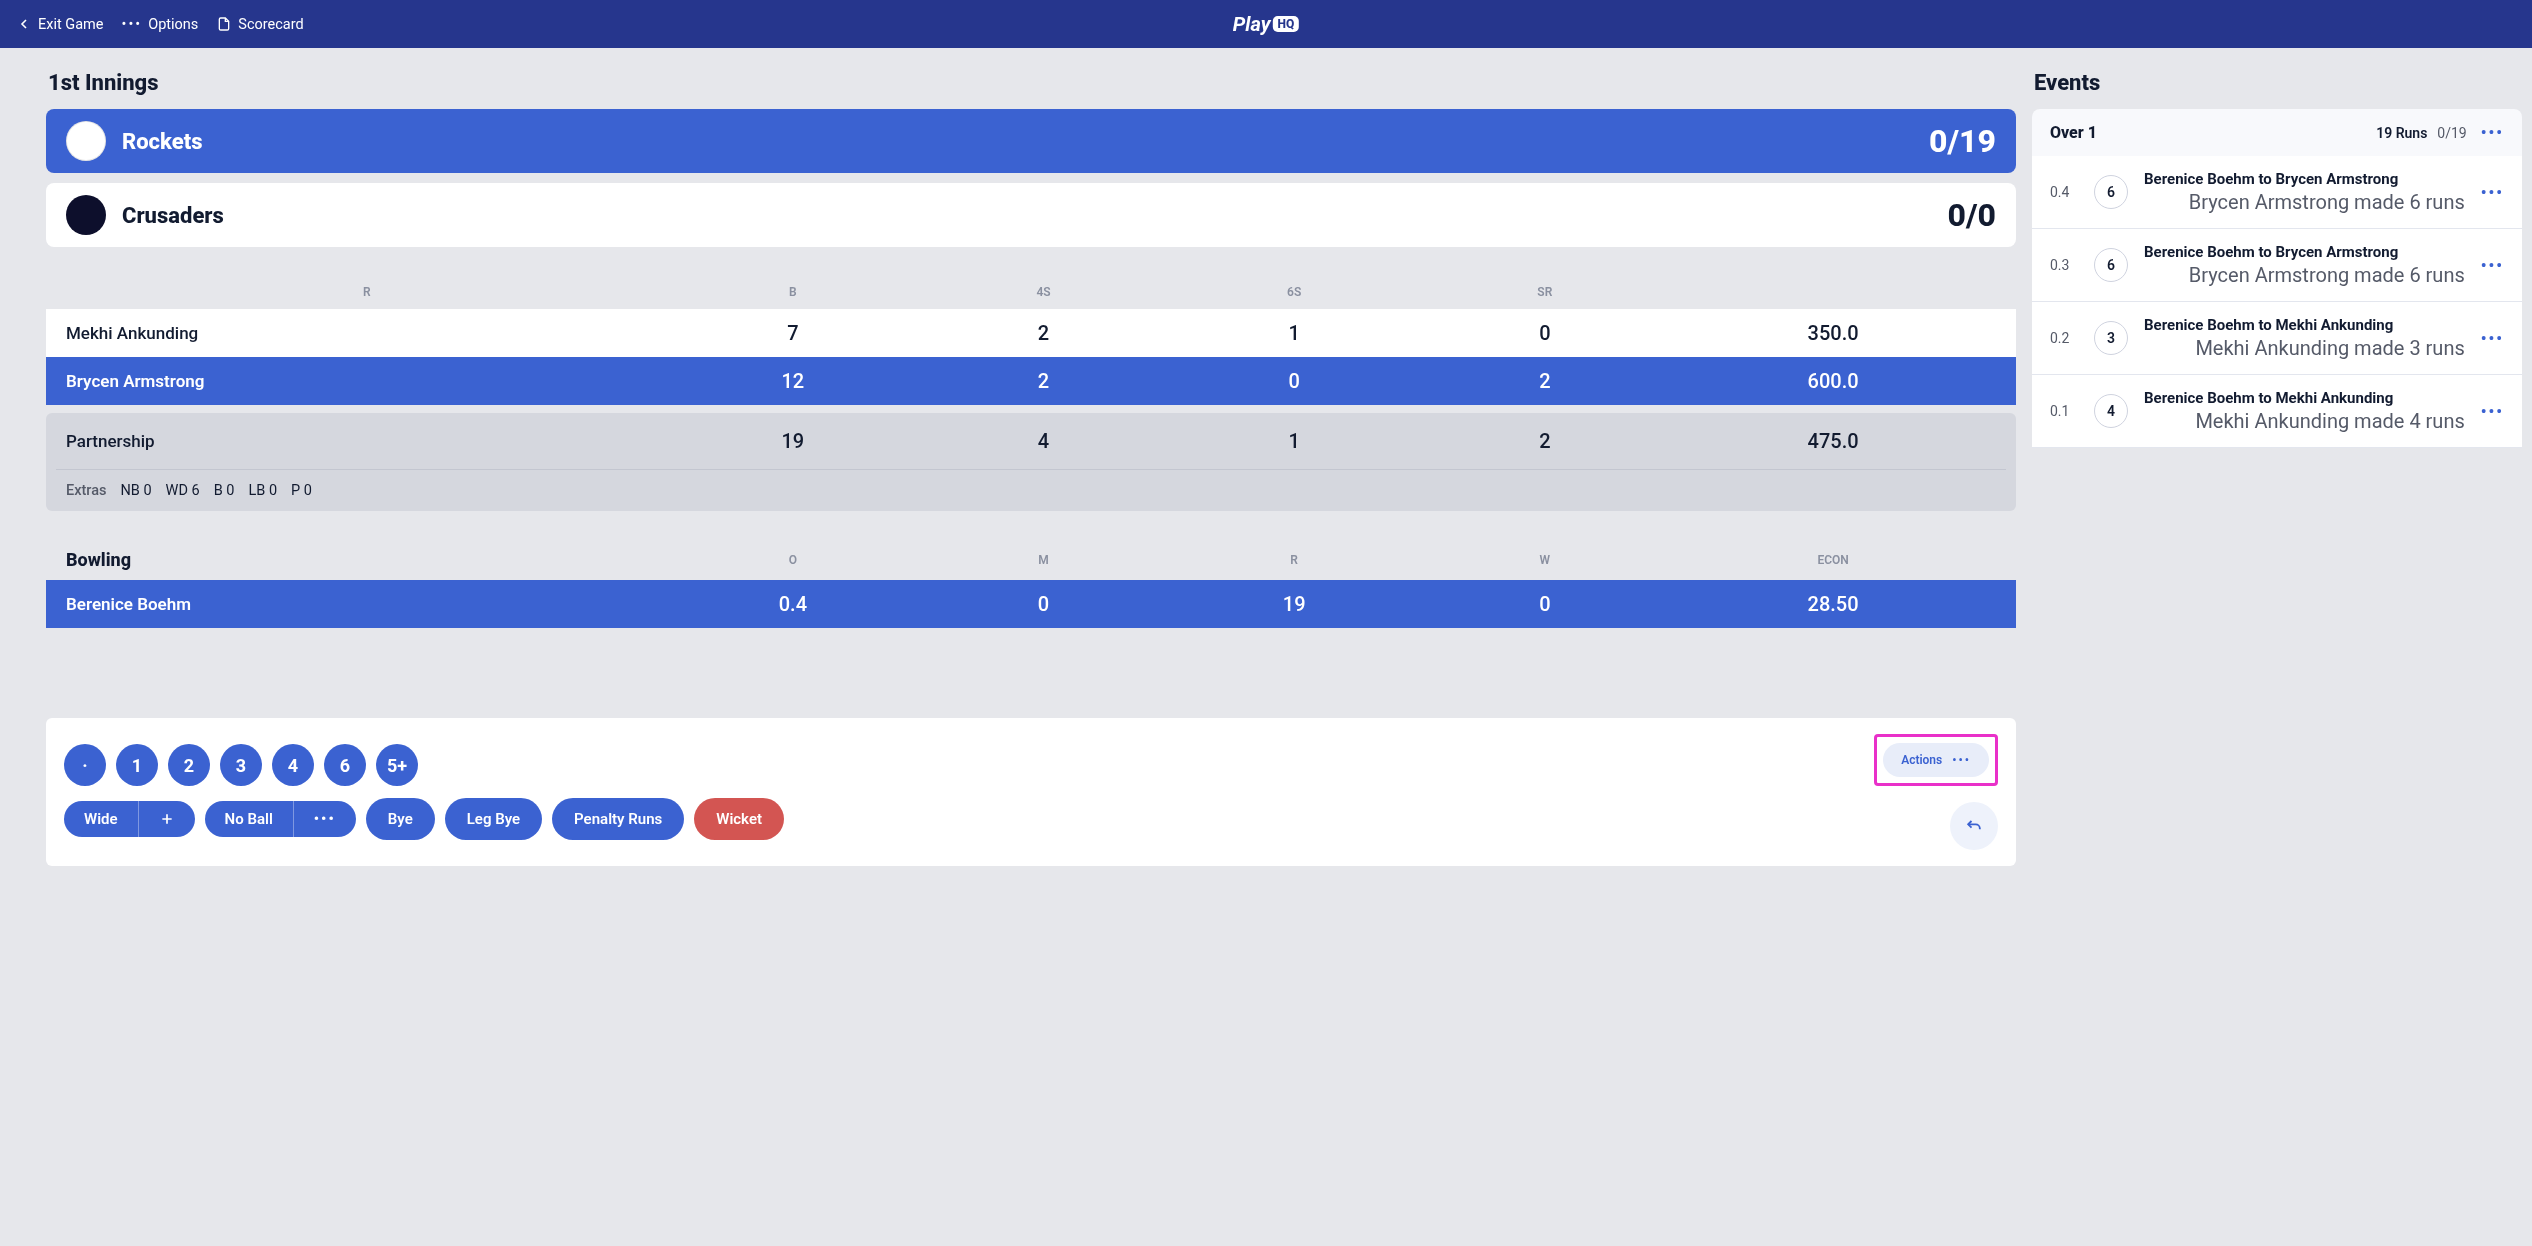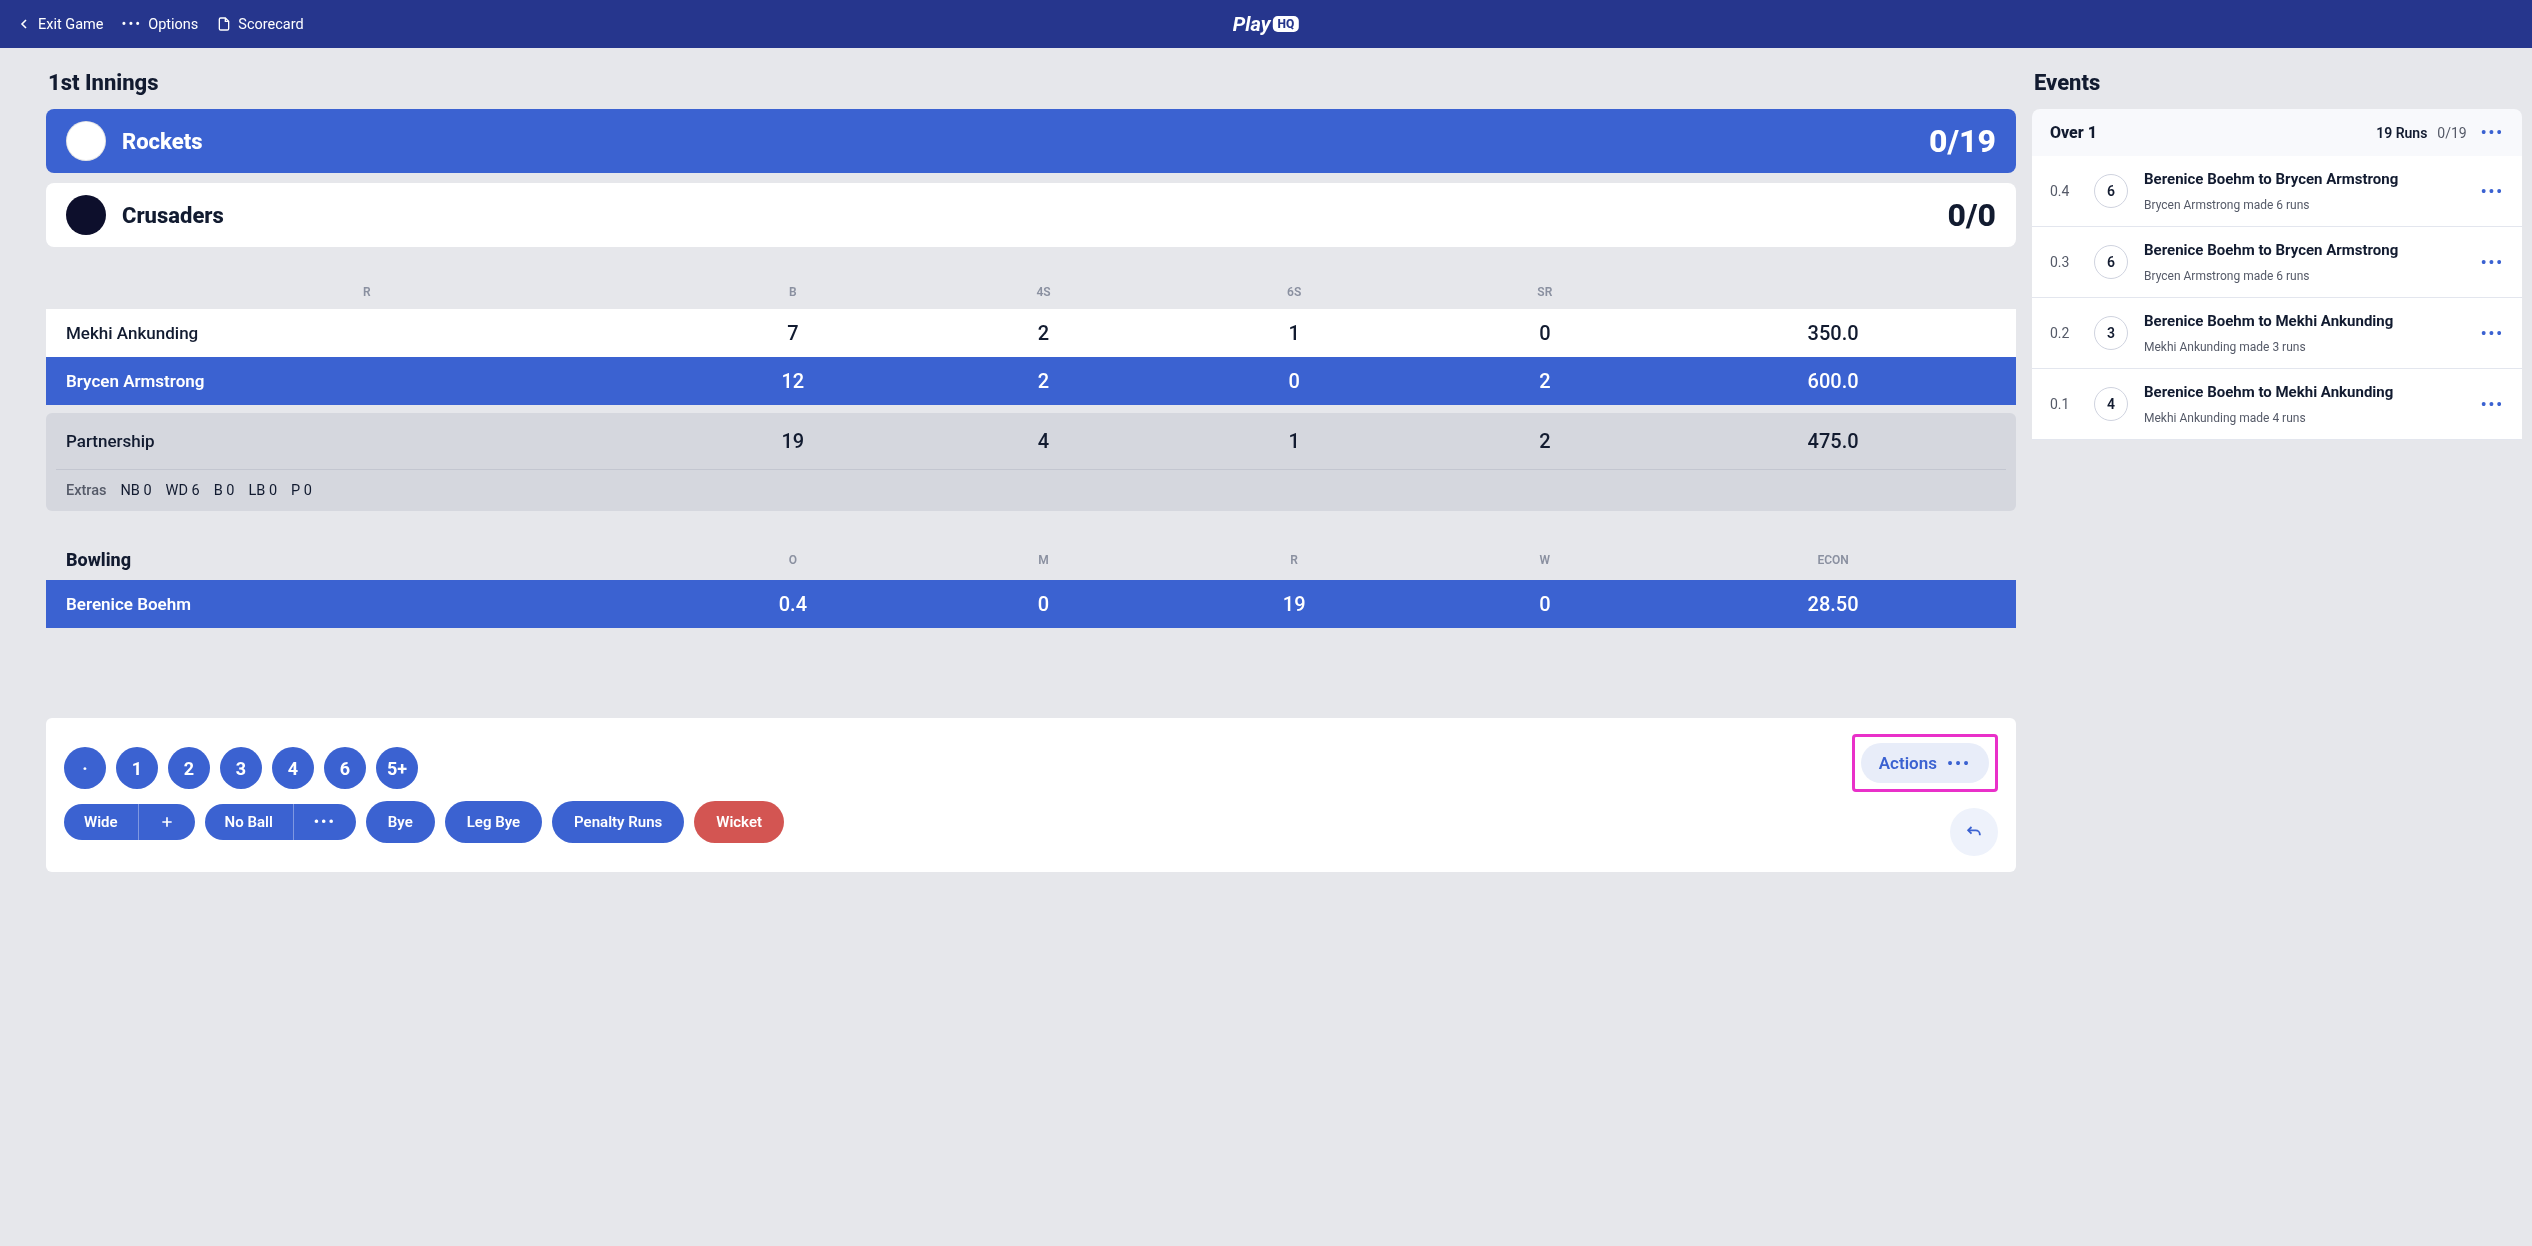--- a/index.html
+++ b/index.html
@@ -203,21 +203,21 @@
 
   .actions-wrap {
     padding: 6px;
     border: 3px solid var(--highlight);
     border-radius: 4px;
   }
   .actions-btn {
     background: var(--blue-light); color: var(--blue);
     padding: 10px 18px; border-radius: 22px;
     display: inline-flex; align-items: center; gap: 10px;
-    font-size: 17px; font-weight: 600; cursor: pointer;
+    font-size: 12px; font-weight: 600; cursor: pointer;
   }
 
   
   .over-card {
     background: var(--events-bg);
     border-radius: 8px;
   }
   .over-head {
     display: flex; align-items: center;
     padding: 14px 18px;
@@ -237,21 +237,21 @@
   .event-row .ball-no { width: 28px; font-size: 14px; color: var(--text-grey); }
   .ball-badge {
     width: 34px; height: 34px; border-radius: 50%;
     border: 1.5px solid #cfd3df;
     display: inline-flex; align-items: center; justify-content: center;
     font-size: 14px; font-weight: 600; color: var(--text-dark);
     flex-shrink: 0;
   }
   .event-text { flex: 1; min-width: 0; }
   .event-title { font-size: 15px; font-weight: 700; color: var(--text-dark); }
-  .event-sub { font-size: 12px; color: var(--text-grey); margin-top: 10px; }
+  .event-sub { font-size: 20px; color: var(--text-grey); margin-top: 2px; text-align: right; }
   .event-row .menu { color: var(--blue); font-weight:700; cursor:pointer; }
 
   
   svg.ico { width: 16px; height: 16px; }
 </style>
 </head>
 <body>
 
 <div class="topbar">
   <div class="nav-item">

